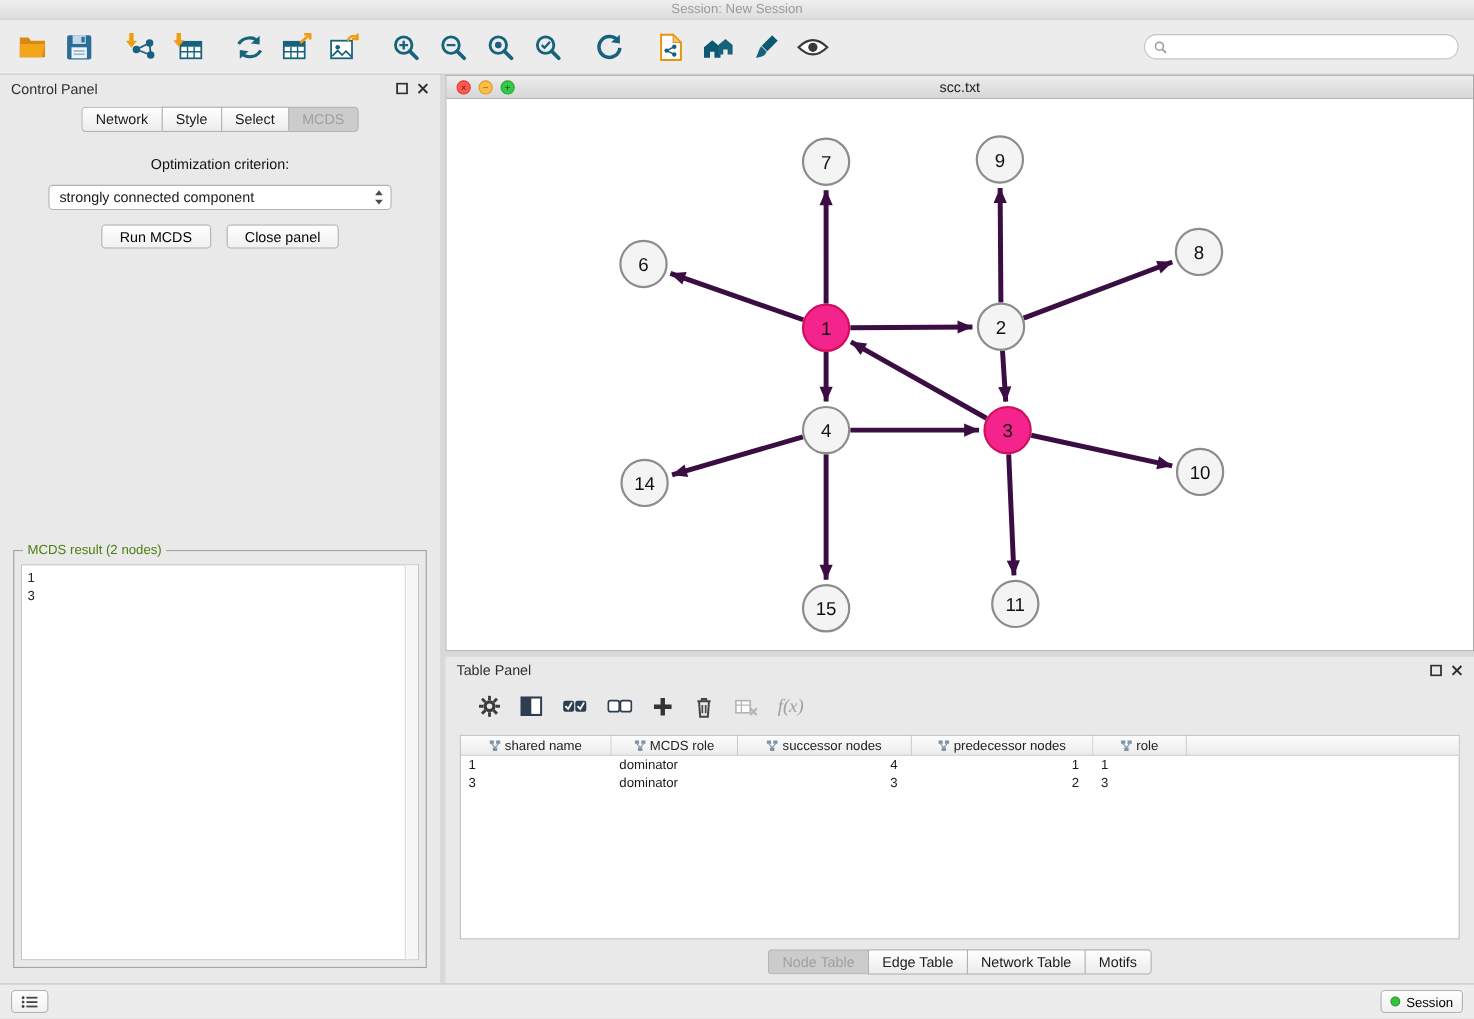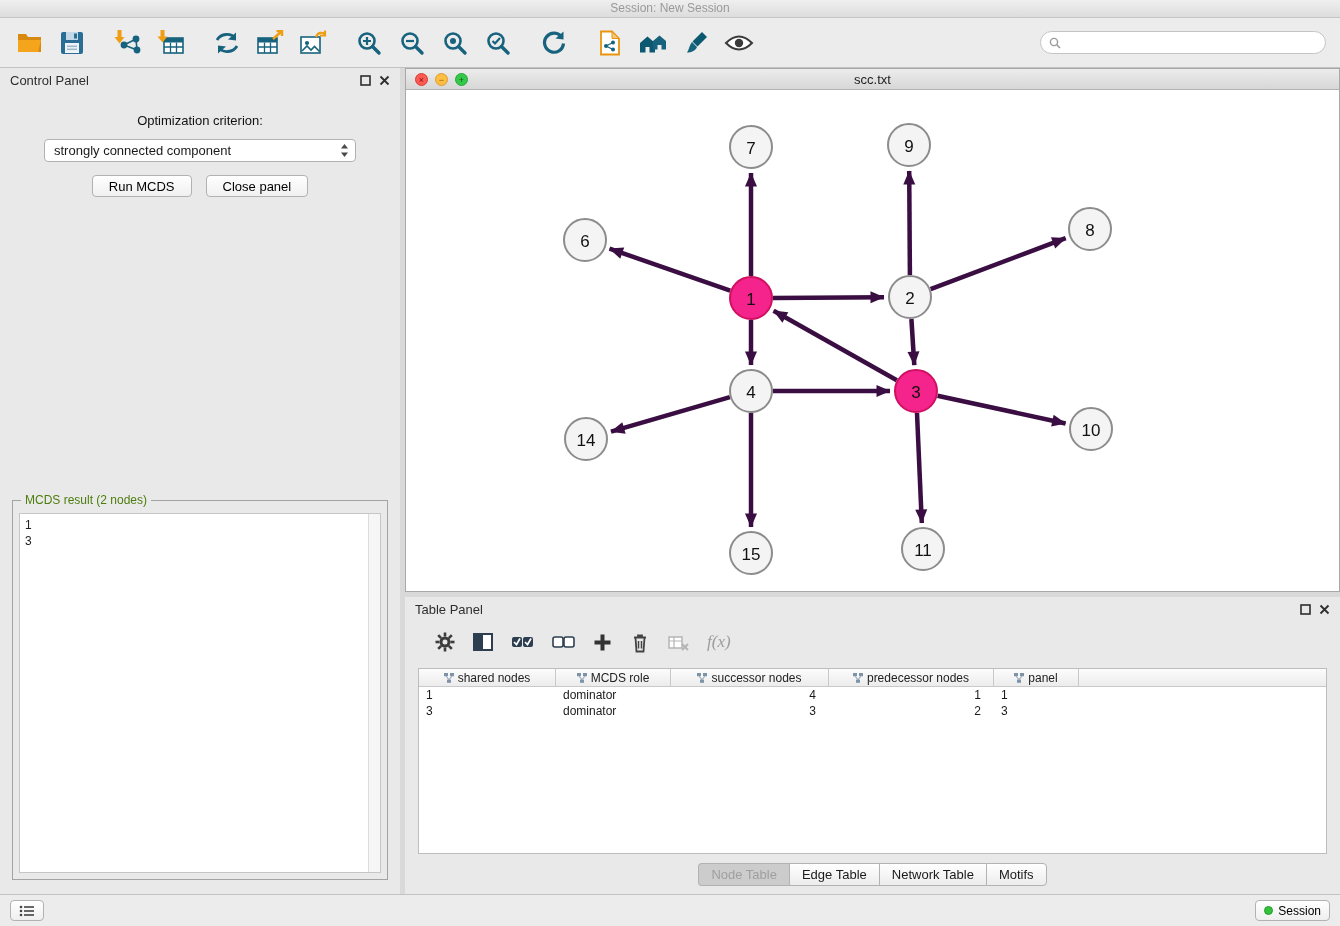--- a/index.html
+++ b/index.html
@@ -245,20 +245,26 @@
         <span class="panel-title">Control Panel</span>
         <span class="panel-icons">
           <svg width="11" height="11" viewBox="0 0 11 11">
               <rect x="1" y="1" width="9" height="9" fill="none" stroke="#2e2e2e" stroke-width="1.6"></rect>
             </svg>
           <svg width="11" height="11" viewBox="0 0 11 11">
               <path d="M1.5 1.5 L9.5 9.5 M9.5 1.5 L1.5 9.5" stroke="#2e2e2e" stroke-width="1.8"></path>
             </svg>
         </span>
       </div>
+      <div class="cp-tabs">
+        <button class="tab">Network</button>
+        <button class="tab">Style</button>
+        <button class="tab">Select</button>
+        <button class="tab active">MCDS</button>
+      </div>
       <div class="cp-body">
         <div class="opt-label">Optimization criterion:</div>
         <div class="select">
           <span>strongly connected component</span>
           <svg width="9" height="15" viewBox="0 0 9 15">
               <path d="M4.5 1 L8 5.5 H1 z" fill="#4a4a4a"></path>
               <path d="M4.5 14 L1 9.5 H8 z" fill="#4a4a4a"></path>
             </svg>
         </div>
         <div class="btn-row">
@@ -432,21 +438,21 @@
           <div class="t-header">
             <div class="th c0">
               <svg class="attr-icon" width="10" height="10" viewBox="0 0 10 10">
                   <g fill="#7d93a8">
                     <rect x="0" y="0" width="4" height="3.2"></rect>
                     <rect x="6" y="0" width="4" height="3.2"></rect>
                     <rect x="3" y="6.6" width="4" height="3.2"></rect>
                   </g>
                   <path d="M2 3.2 L5 6.6 M8 3.2 L5 6.6" stroke="#7d93a8" stroke-width="1" fill="none"></path>
                 </svg>
-              <span>shared nodes</span>
+              <span>shared name</span>
             </div>
             <div class="th c1">
               <svg class="attr-icon" width="10" height="10" viewBox="0 0 10 10">
                   <g fill="#7d93a8">
                     <rect x="0" y="0" width="4" height="3.2"></rect>
                     <rect x="6" y="0" width="4" height="3.2"></rect>
                     <rect x="3" y="6.6" width="4" height="3.2"></rect>
                   </g>
                   <path d="M2 3.2 L5 6.6 M8 3.2 L5 6.6" stroke="#7d93a8" stroke-width="1" fill="none"></path>
                 </svg>
@@ -476,21 +482,21 @@
             </div>
             <div class="th c4">
               <svg class="attr-icon" width="10" height="10" viewBox="0 0 10 10">
                   <g fill="#7d93a8">
                     <rect x="0" y="0" width="4" height="3.2"></rect>
                     <rect x="6" y="0" width="4" height="3.2"></rect>
                     <rect x="3" y="6.6" width="4" height="3.2"></rect>
                   </g>
                   <path d="M2 3.2 L5 6.6 M8 3.2 L5 6.6" stroke="#7d93a8" stroke-width="1" fill="none"></path>
                 </svg>
-              <span>panel</span>
+              <span>role</span>
             </div>
             <div class="th fill"></div>
           </div>
           <div class="t-body">
             <div class="trow">
               <div class="td c0">1</div>
               <div class="td c1">dominator</div>
               <div class="td c2 num">4</div>
               <div class="td c3 num">1</div>
               <div class="td c4">1</div>

